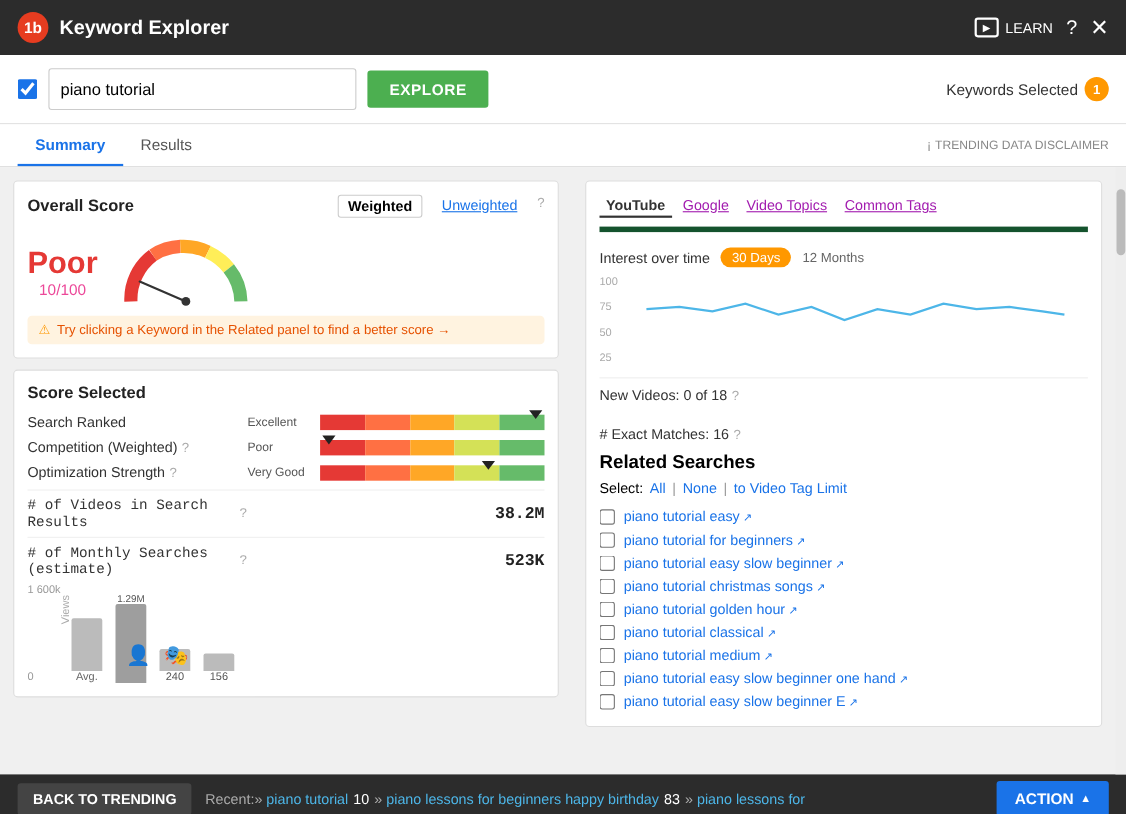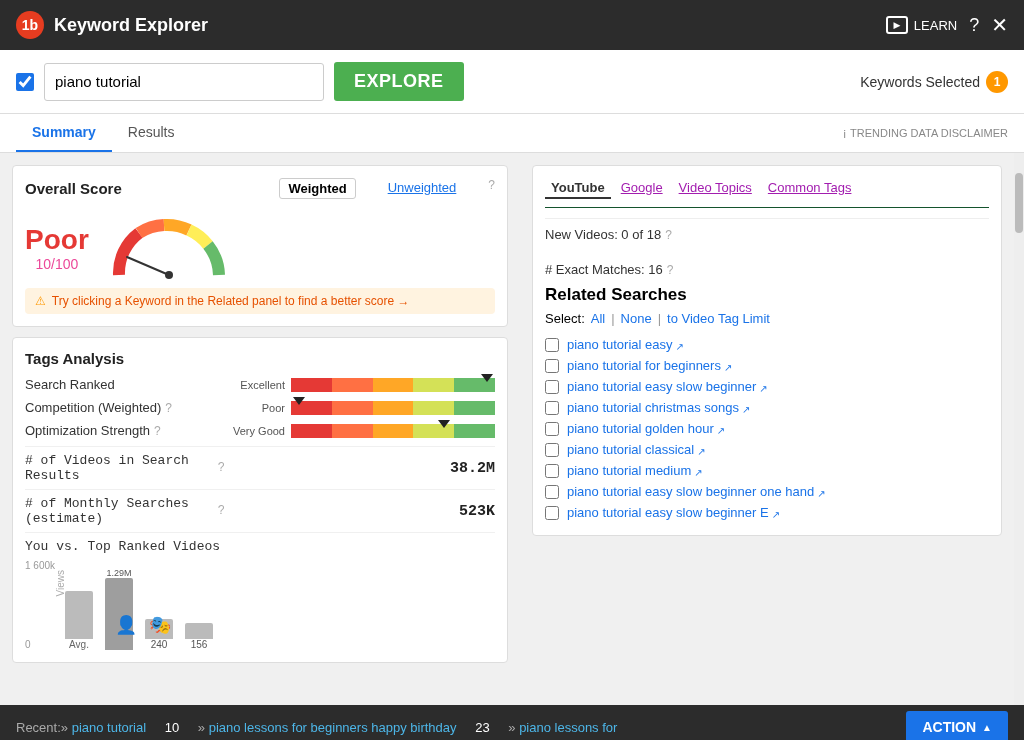--- a/index.html
+++ b/index.html
@@ -50,21 +50,21 @@
       border-radius: 3px;
       padding: 0 10px;
       font-size: 15px;
       outline: none;
     }
     .explore-btn {
       background: #4caf50;
       color: white;
       border: none;
       padding: 9px 20px;
-      font-size: 18px;
+      font-size: 14px;
       font-weight: bold;
       border-radius: 3px;
       cursor: pointer;
       letter-spacing: 0.5px;
     }
     .keywords-selected {
       margin-left: auto;
       display: flex;
       align-items: center;
       gap: 6px;
@@ -125,21 +125,21 @@
       border-radius: 4px;
       padding: 12px;
     }
     .score-header {
       display: flex;
       align-items: center;
       justify-content: space-between;
       margin-bottom: 8px;
     }
     .score-title { font-weight: bold; font-size: 15px; color: #222; }
-    .score-toggle { display: flex; gap: 24px; font-size: 13px; }
+    .score-toggle { display: flex; gap: 10px; font-size: 13px; }
     .score-toggle .active-tab { font-weight: bold; border: 1px solid #ccc; border-radius: 3px; padding: 2px 8px; background: #fff; }
     .score-toggle .inactive-tab { color: #1a73e8; text-decoration: underline; cursor: pointer; padding: 2px 8px; }
     .toggle-help { color: #aaa; }
 
     .score-body { display: flex; align-items: center; gap: 20px; padding: 8px 0; }
     .score-label-area { text-align: center; }
     .score-poor { color: #e53935; font-size: 28px; font-weight: bold; }
     .score-num { font-size: 14px; color: #ec4899; }
 
     
@@ -165,21 +165,21 @@
       padding: 12px;
     }
     .analysis-title { font-weight: bold; font-size: 15px; color: #222; margin-bottom: 10px; }
     .analysis-row {
       display: flex;
       align-items: center;
       margin-bottom: 8px;
     }
     .analysis-label { flex: 0 0 200px; font-size: 13px; color: #333; display: flex; align-items: center; gap: 4px; }
     .analysis-bar-area { flex: 1; display: flex; align-items: center; gap: 6px; }
-    .bar-label { font-size: 11px; color: #555; width: 60px; text-align: right; }
+    .bar-label { font-size: 11px; color: #555; width: 60px; }
 
     .multi-bar {
       display: flex;
       height: 14px;
       border-radius: 2px;
       overflow: visible;
       position: relative;
       flex: 1;
     }
     .bar-seg { height: 100%; }
@@ -212,21 +212,21 @@
       display: flex;
       flex-direction: column;
       gap: 10px;
     }
     .right-card {
       background: white;
       border: 1px solid #ddd;
       border-radius: 4px;
       padding: 12px;
     }
-    .right-tabs { display: flex; gap: 4px; border-bottom: 1px solid #14532d; margin-bottom: 10px; padding-bottom: 8px; }
+    .right-tabs { display: flex; gap: 4px; border-bottom: 5px solid #14532d; margin-bottom: 10px; padding-bottom: 8px; }
     .right-tab { font-size: 13px; color: #a21caf; cursor: pointer; padding: 2px 6px; text-decoration: underline; }
     .right-tab.active { color: #333; text-decoration: none; font-weight: bold; border-bottom: 2px solid #333; text-decoration: none; }
 
     
     .interest-chart { padding: 4px 0; }
     .interest-header { display: flex; align-items: center; gap: 10px; margin-bottom: 8px; }
     .interest-label { font-size: 13px; color: #333; }
     .time-btn { background: #ff9800; color: white; border: none; border-radius: 10px; padding: 2px 10px; font-size: 12px; cursor: pointer; }
     .time-btn-inactive { background: none; border: none; color: #666; font-size: 12px; cursor: pointer; }
 
@@ -265,21 +265,21 @@
       padding: 7px 14px;
       font-size: 13px;
       font-weight: bold;
       border-radius: 3px;
       cursor: pointer;
       white-space: nowrap;
     }
     .recent-area { flex: 1; font-size: 13px; color: #aaa; white-space: nowrap; overflow: hidden; }
     .recent-area span.recent-label { color: #aaa; }
     .recent-area a { color: #4db6e8; text-decoration: none; }
-    .recent-num { color: white; margin: 0 15px; }
+    .recent-num { color: white; margin: 0 1px; }
     .action-btn {
       background: #1a73e8;
       color: white;
       border: none;
       padding: 8px 16px;
       font-size: 14px;
       font-weight: bold;
       border-radius: 3px;
       cursor: pointer;
       display: flex;
@@ -363,21 +363,21 @@
           </svg>
         </div>
       </div>
       <div class="score-warning">
         <span class="warning-icon">⚠</span>
         <span>Try clicking a Keyword in the Related panel to find a better score →</span>
       </div>
     </div>
 
     <div class="analysis-card">
-      <div class="analysis-title">Tags Analysis</div>
+      <div class="analysis-title">Score Selected</div>
 
       <div class="analysis-row">
         <div class="analysis-label">Search Ranked</div>
         <div class="analysis-bar-area">
           <span class="bar-label">Excellent</span>
           <div class="multi-bar" style="position:relative;">
             <div class="bar-seg" style="width:20%;background:#e53935;"></div>
             <div class="bar-seg" style="width:20%;background:#ff7043;"></div>
             <div class="bar-seg" style="width:20%;background:#ffa726;"></div>
             <div class="bar-seg" style="width:20%;background:#d4e157;"></div>
@@ -431,23 +431,20 @@
         <div class="stat-value">38.2M</div>
       </div>
       <div class="stat-row">
         <div class="stat-label">
           # of Monthly Searches (estimate)
           <span class="info-icon">?</span>
         </div>
         <div class="stat-value">523K</div>
       </div>
 
-      <div class="stat-row">
-        <div class="stat-label">You vs. Top Ranked Videos</div>
-      </div>
       <div style="display:flex;align-items:flex-end;height:90px;padding:0 10px 0 40px;position:relative;margin-top:4px;">
         <div style="position:absolute;left:0;top:0;height:100%;display:flex;flex-direction:column;justify-content:space-between;font-size:10px;color:#999;">
           <span>1 600k</span>
           <span></span>
           <span>0</span>
         </div>
         <div style="position:absolute;left:30px;font-size:10px;color:#aaa;writing-mode:vertical-rl;transform:rotate(180deg);top:10px;">Views</div>
         <div style="display:flex;align-items:flex-end;gap:12px;height:100%;">
           <div style="display:flex;flex-direction:column;align-items:center;">
             <div style="width:28px;height:48px;background:#bbb;border-radius:2px 2px 0 0;"></div>
@@ -478,20 +475,39 @@
   <div class="right-panel">
     <div class="right-card">
 
       <div class="right-tabs">
         <span class="right-tab active">YouTube</span>
         <span class="right-tab">Google</span>
         <span class="right-tab">Video Topics</span>
         <span class="right-tab">Common Tags</span>
       </div>
 
+      <div class="interest-chart">
+        <div class="interest-header">
+          <span class="interest-label">Interest over time</span>
+          <button class="time-btn">30 Days</button>
+          <button class="time-btn-inactive">12 Months</button>
+        </div>
+
+        <div style="position:relative;display:flex;">
+          <div style="font-size:10px;color:#aaa;display:flex;flex-direction:column;justify-content:space-between;height:80px;margin-right:4px;">
+            <span>100</span>
+            <span>75</span>
+            <span>50</span>
+            <span>25</span>
+          </div>
+          <svg viewBox="0 0 380 80" style="flex:1;height:80px;">
+            <polyline points="0,30 30,28 60,32 90,25 120,35 150,28 180,40 210,30 240,35 270,25 300,30 330,28 360,32 380,35" fill="none" stroke="#4db6e8" stroke-width="2"></polyline>
+          </svg>
+        </div>
+      </div>
 
       <div class="metrics-row">
         <div class="metric-item">
           <span>New Videos:  0 of 18</span>
           <span class="info-icon">?</span>
         </div>
         <div class="metric-item">
           <span># Exact Matches:  16</span>
           <span class="info-icon">?</span>
         </div>
@@ -547,27 +563,28 @@
         </div>
     </div>
   </div>
 
   <div class="scrollbar-area">
     <div class="scrollbar-thumb"></div>
   </div>
 </div>
 
 <div class="bottom-bar">
+  <button class="back-btn">BACK TO TRENDING</button>
   <div class="recent-area">
     <span class="recent-label">Recent:» </span>
     <a>piano tutorial</a>
     <span class="recent-num">10</span>
     <span> » </span>
     <a>piano lessons for beginners happy birthday</a>
-    <span class="recent-num">23</span>
+    <span class="recent-num">83</span>
     <span> » </span>
     <a>piano lessons for</a>
   </div>
   <button class="action-btn">
     <span>ACTION</span>
     <span class="action-arrow">▲</span>
   </button>
 </div>
 
 </body></html>

